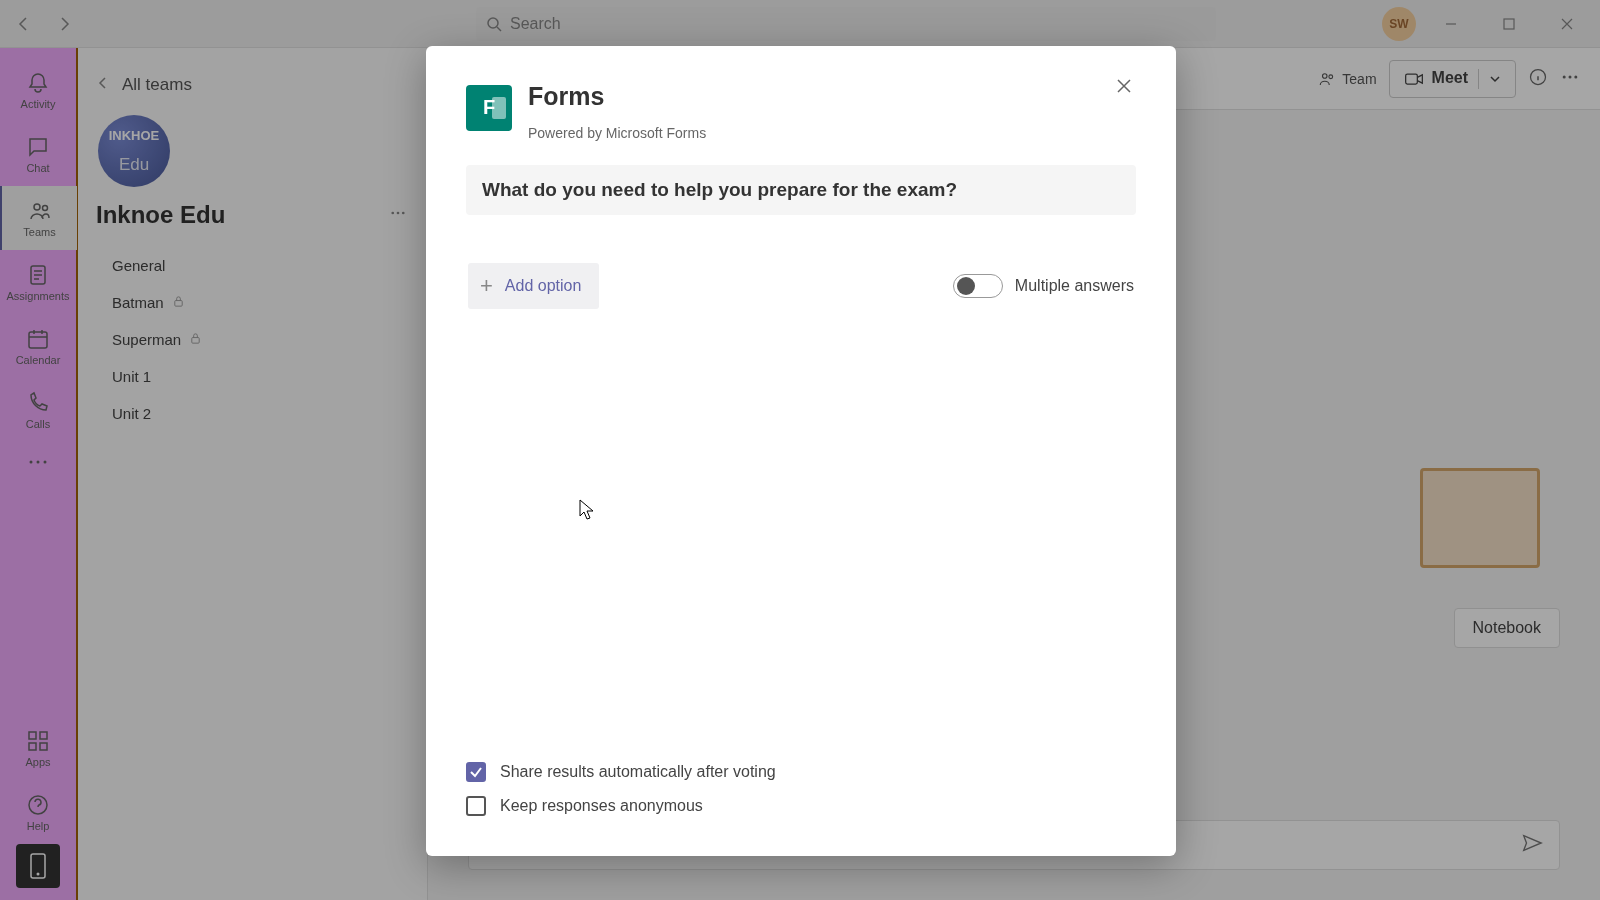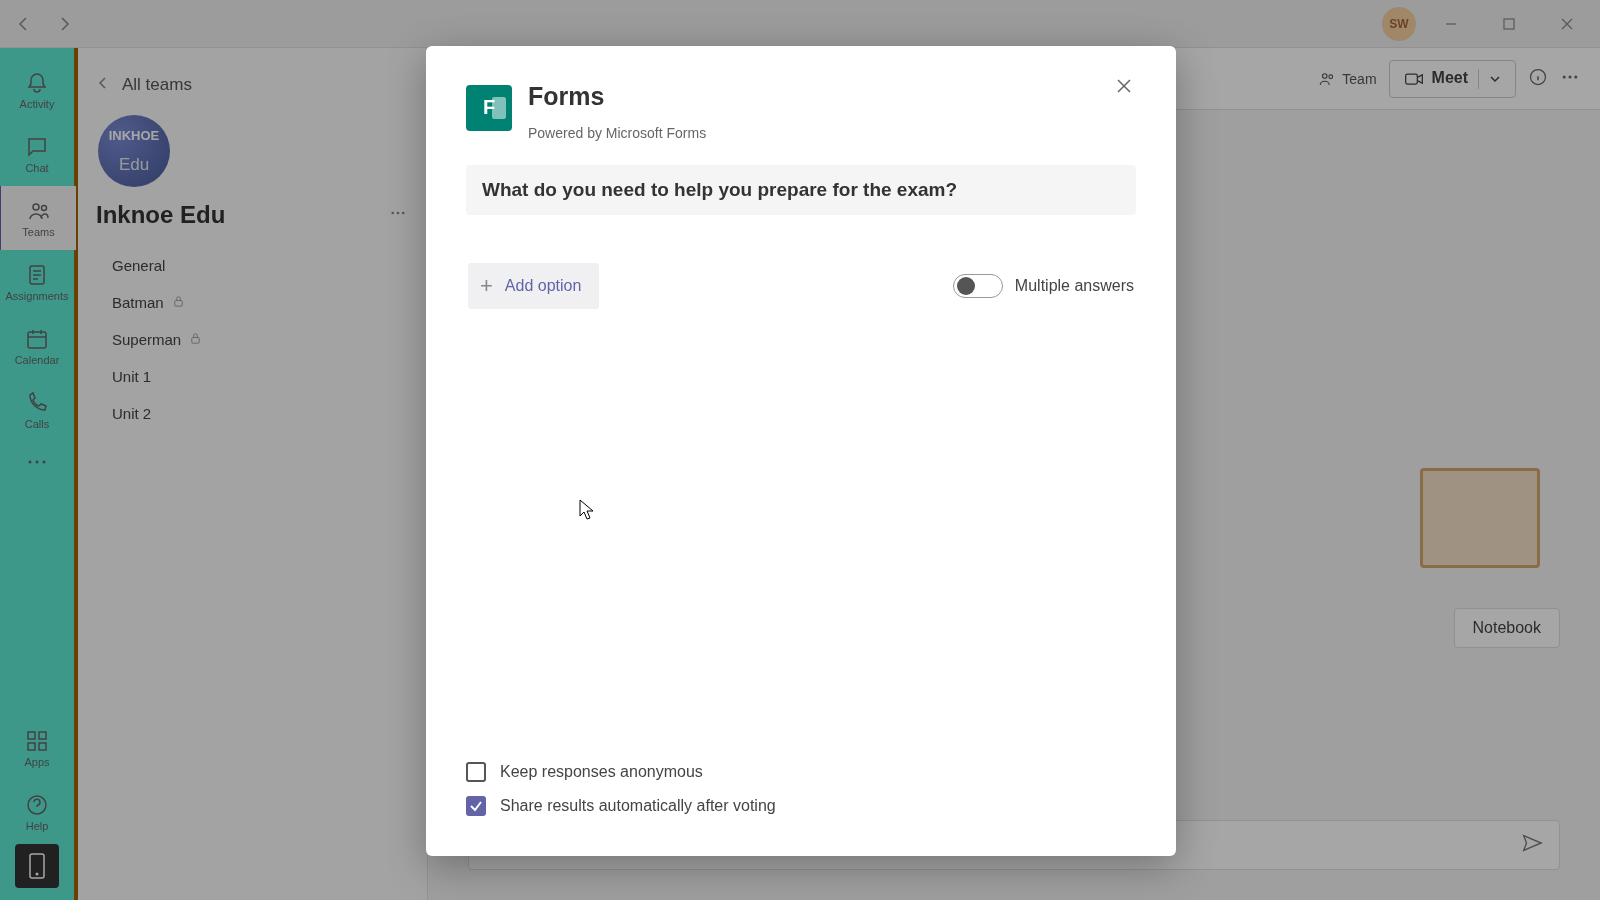--- a/index.html
+++ b/index.html
@@ -9,21 +9,21 @@
 .nav-arrows { display: flex; gap: 8px; margin-right: 20px; }
 .nav-arrow { width: 32px; height: 32px; display: flex; align-items: center; justify-content: center; color: #888; cursor: pointer; }
 .search-box { flex: 0 0 740px; height: 34px; background: #ededed; border-radius: 4px; display: flex; align-items: center; padding: 0 10px; margin: 0 auto; color: #888; }
 .search-box svg { margin-right: 8px; }
 .title-right { display: flex; align-items: center; gap: 12px; position: absolute; right: 10px; }
 .avatar-sw { width: 34px; height: 34px; border-radius: 50%; background: #f5d0a0; color: #a36b3a; display: flex; align-items: center; justify-content: center; font-size: 12px; font-weight: 600; }
 .win-btn { width: 46px; height: 32px; display: flex; align-items: center; justify-content: center; color: #888; }
 
 .app-body { display: flex; height: 852px; }
 
-.rail { width: 78px; background: #5eead4; border-right: 4px solid #a16207; display: flex; flex-direction: column; align-items: center; padding-top: 10px; gap: 0; }
+.rail { width: 78px; background: #f0abfc; border-right: 2px solid #a16207; display: flex; flex-direction: column; align-items: center; padding-top: 10px; gap: 0; }
 .rail-item { width: 78px; height: 64px; display: flex; flex-direction: column; align-items: center; justify-content: center; color: #666; font-size: 11px; cursor: pointer; gap: 3px; }
 .rail-item.active { border-left: 3px solid #6264A7; background: #f5f5f5; }
 .rail-item svg { width: 24px; height: 24px; }
 .rail-spacer { flex: 1; }
 .rail-mobile { width: 44px; height: 44px; background: #333; border-radius: 4px; margin-bottom: 12px; display: flex; align-items: center; justify-content: center; color: #fff; }
 
 .channel-panel { width: 350px; background: #fafafa; border-right: 1px solid #e0e0e0; padding: 16px 0 0 0; }
 .channel-header { display: flex; align-items: center; padding: 10px 20px 20px 18px; color: #555; gap: 12px; }
 .channel-header .back { font-size: 18px; color: #888; }
 .team-logo { width: 72px; height: 72px; border-radius: 50%; background: radial-gradient(circle at 30% 30%, #7b8cd6, #4a5a9a); display: flex; flex-direction: column; align-items: center; justify-content: center; color: #fff; font-size: 13px; font-weight: 600; margin: 0 0 14px 20px; }
@@ -86,20 +86,27 @@
     <div class="nav-arrow">
       <svg width="16" height="16" viewBox="0 0 16 16">
           <path d="M10 2 L4 8 L10 14" fill="none" stroke="currentColor" stroke-width="1.5"></path>
         </svg>
     </div>
     <div class="nav-arrow">
       <svg width="16" height="16" viewBox="0 0 16 16">
           <path d="M6 2 L12 8 L6 14" fill="none" stroke="currentColor" stroke-width="1.5"></path>
         </svg>
     </div>
+  </div>
+  <div class="search-box">
+    <svg width="16" height="16" viewBox="0 0 16 16">
+        <circle cx="7" cy="7" r="5" fill="none" stroke="currentColor" stroke-width="1.5"></circle>
+        <path d="M11 11 L15 15" stroke="currentColor" stroke-width="1.5"></path>
+      </svg>
+    <span>Search</span>
   </div>
   <div class="title-right">
     <div class="avatar-sw">SW</div>
     <div class="win-btn">
         <svg width="12" height="12" viewBox="0 0 12 12">
           <path d="M1 6 H11" stroke="currentColor" stroke-width="1.2"></path>
         </svg>
       </div>
     <div class="win-btn">
         <svg width="12" height="12" viewBox="0 0 12 12">
@@ -344,29 +351,29 @@
     </div>
     <div class="multi-row">
       <div class="toggle"></div>
       <span>Multiple answers</span>
     </div>
   </div>
 
   <div class="modal-spacer"></div>
 
   <div class="check-row">
-    <div class="checkbox"></div>
-    <span>Keep responses anonymous</span>
-  </div>
-  <div class="check-row">
     <div class="checkbox checked">
       <svg width="14" height="14" viewBox="0 0 14 14">
           <path d="M2 7 L6 11 L12 3" fill="none" stroke="currentColor" stroke-width="2"></path>
         </svg>
     </div>
     <span>Share results automatically after voting</span>
   </div>
+  <div class="check-row">
+    <div class="checkbox"></div>
+    <span>Keep responses anonymous</span>
+  </div>
 
 </div>
 
 <svg class="cursor" style="left:578px; top:498px;" viewBox="0 0 18 24">
   <path d="M2 2 L2 18 L6 14 L9 21 L12 20 L9 13 L15 13 z" fill="#fff" stroke="#000" stroke-width="1"></path>
 </svg>
 
 </body></html>

